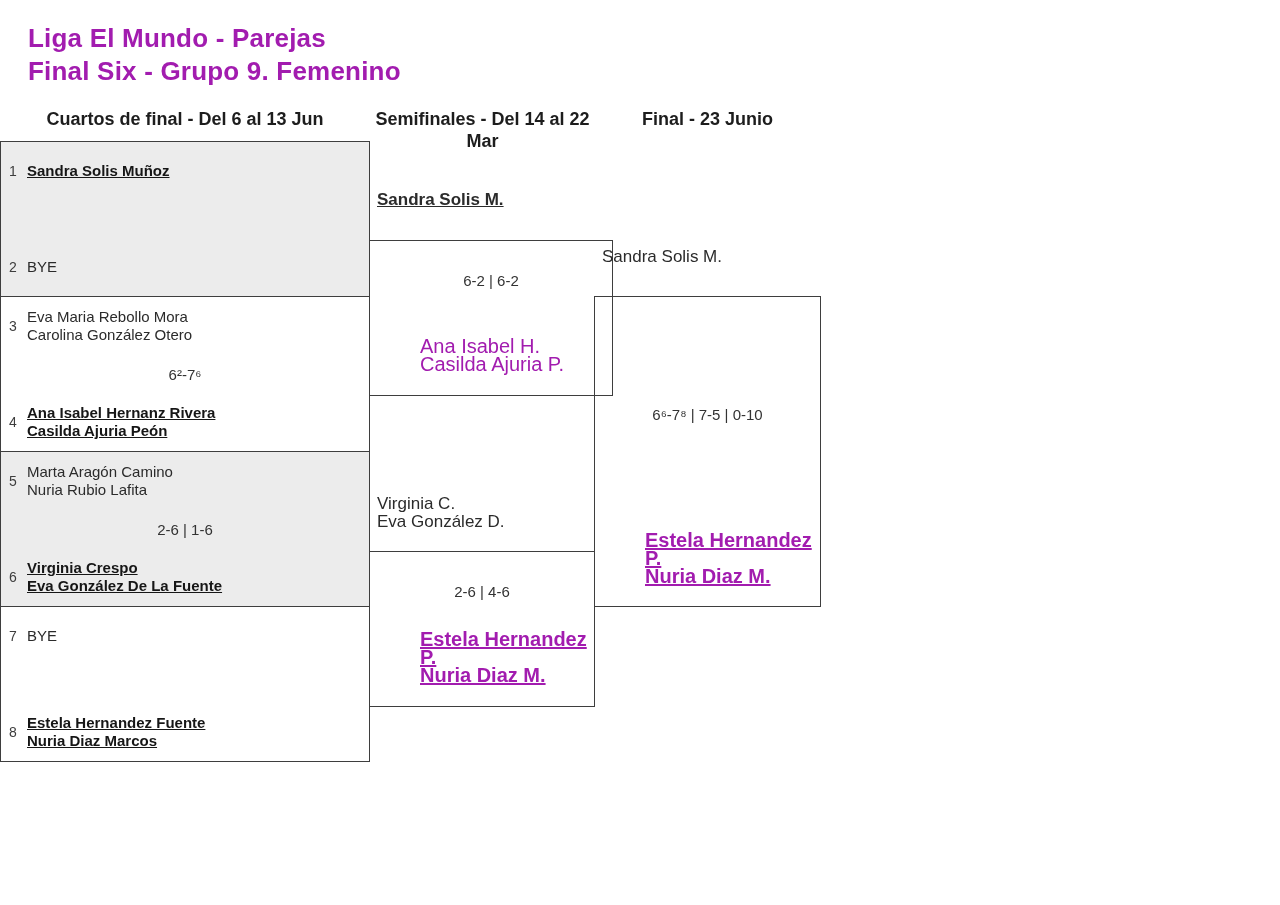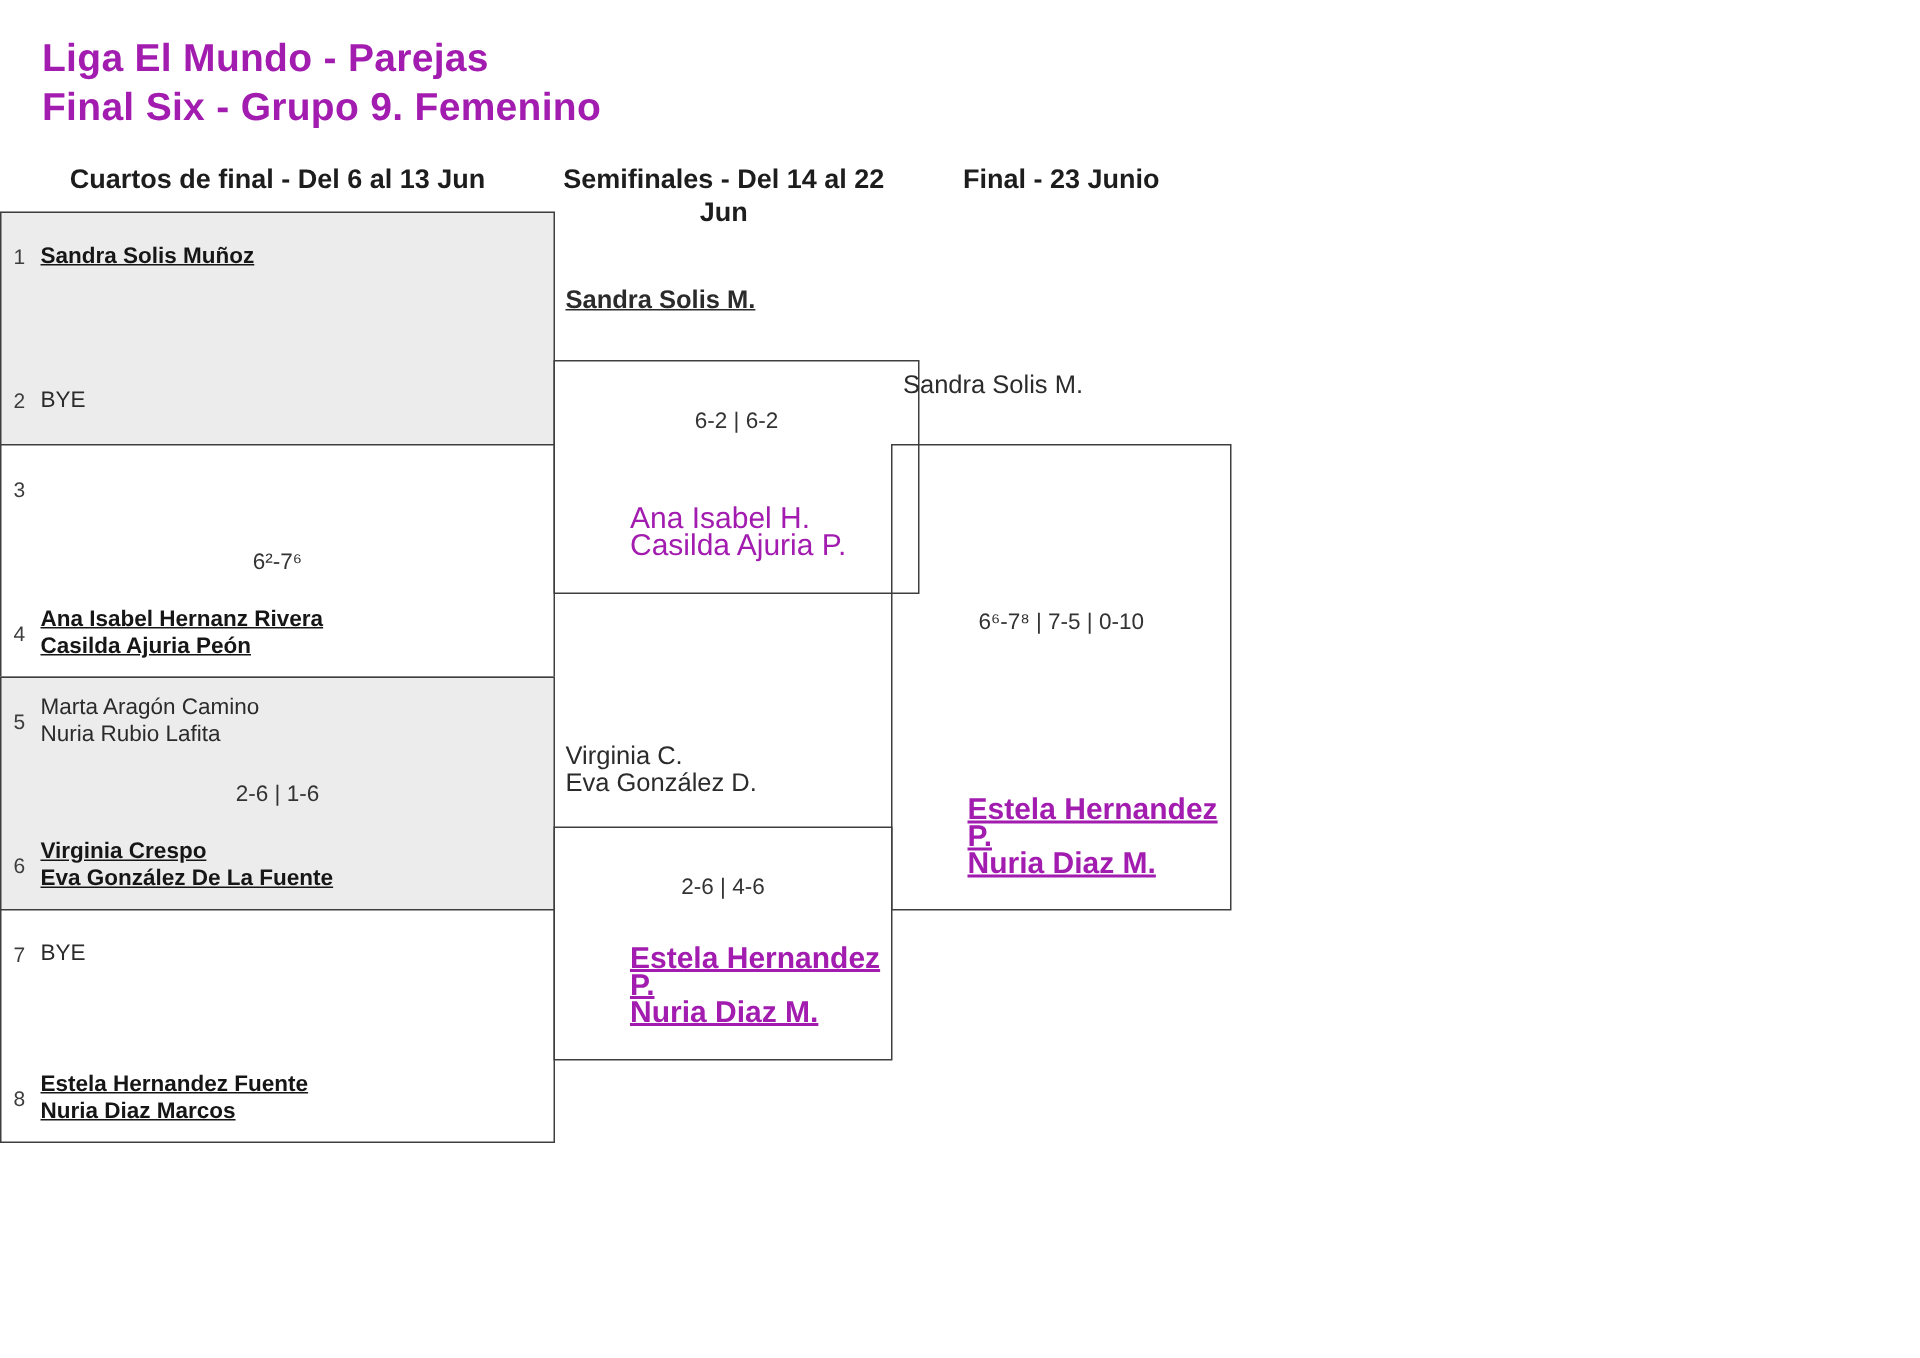--- a/index.html
+++ b/index.html
@@ -71,40 +71,42 @@
 </style>
 </head>
 <body>
 
 <div class="page">
 
   <h1 class="title">Liga El Mundo - Parejas
 Final Six - Grupo 9. Femenino</h1>
 
   <div class="col-header qf-header">Cuartos de final - Del 6 al 13 Jun</div>
-  <div class="col-header sf-header">Semifinales - Del 14 al 22 Jun</div>
+  <div class="col-header sf-header">Semifinales - Del 14 al 22 Mar</div>
   <div class="col-header final-header">Final - 23 Junio</div>
 
   <div class="qf-col">
 
     <div class="match-box shaded">
       <div class="team-row">
         <span class="seed">1</span>
         <span class="team winner">Sandra Solis Muñoz</span>
       </div>
       <div class="score-row"></div>
       <div class="team-row">
         <span class="seed">2</span>
         <span class="team">BYE</span>
       </div>
     </div>
 
     <div class="match-box">
       <div class="team-row">
         <span class="seed">3</span>
+        <span class="team">Eva Maria Rebollo Mora
+Carolina González Otero</span>
       </div>
       <div class="score-row">6²-7⁶</div>
       <div class="team-row">
         <span class="seed">4</span>
         <span class="team winner">Ana Isabel Hernanz Rivera
 Casilda Ajuria Peón</span>
       </div>
     </div>
 
     <div class="match-box shaded">

